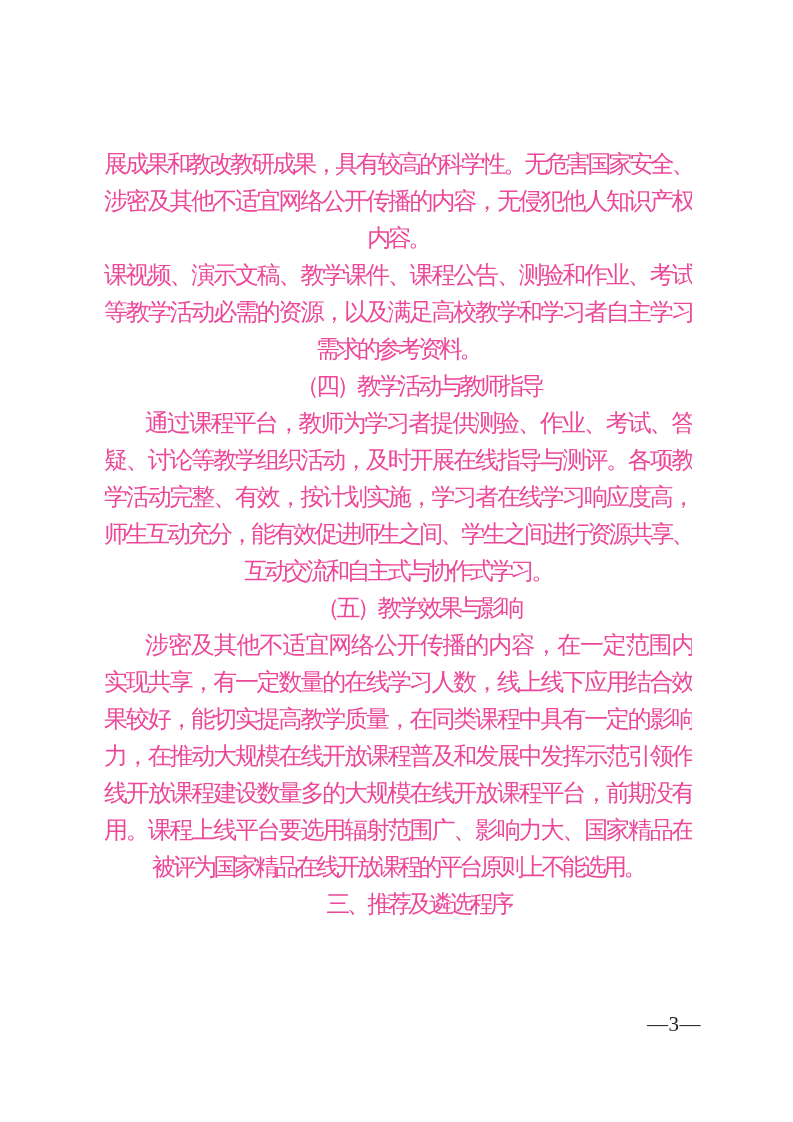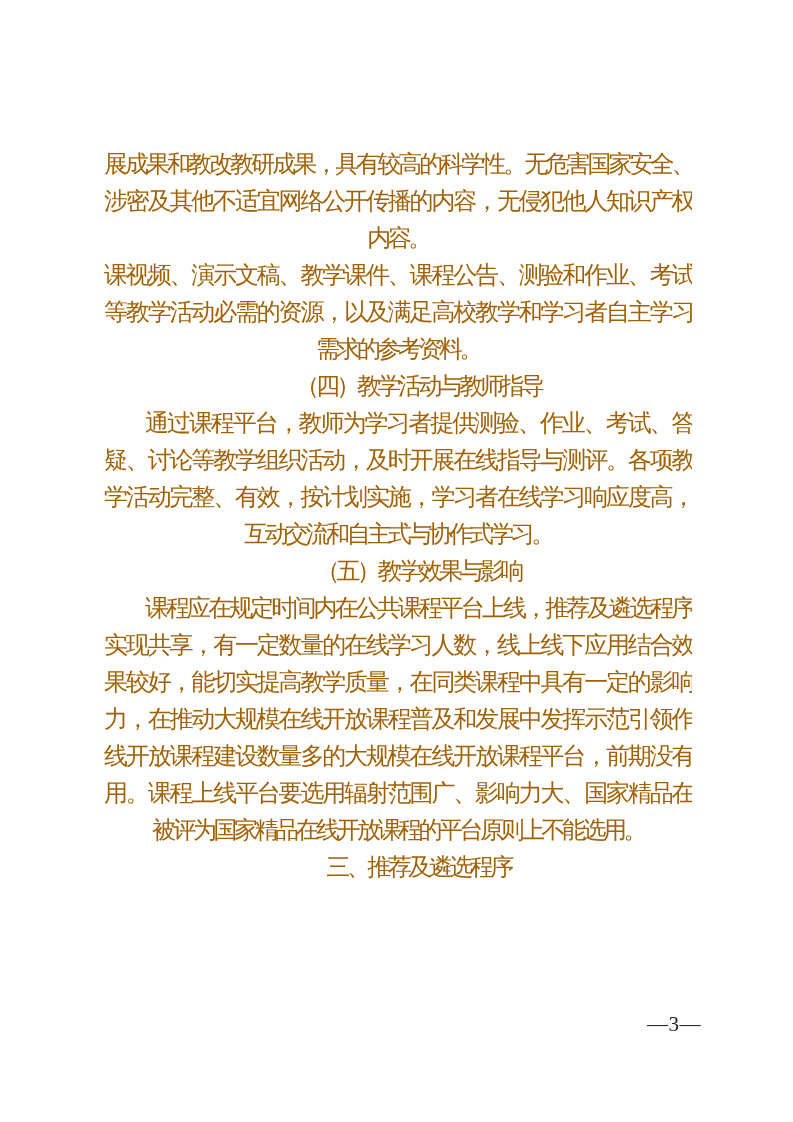--- a/index.html
+++ b/index.html
@@ -13,21 +13,21 @@
     width: 793px;
     height: 1122px;
     background: #ffffff;
     overflow: hidden;
   }
   .content {
     position: absolute;
     left: 104px;
     top: 146px;
     width: 588px;
-    color: #a16207;
+    color: #ec4899;
     font-size: 24px;
     line-height: 37px;
     letter-spacing: -3.5px;
   }
   .para { margin: 0; }
   .line {
     text-align: center;
     white-space: normal;
     overflow: hidden;
   }
@@ -62,27 +62,28 @@
         <div class="line full">等教学活动必需的资源，以及满足高校教学和学习者自主学习</div>
         <div class="line">需求的参考资料。</div>
       </div>
       <div class="para heading indent">
         <div class="line first">（四）教学活动与教师指导</div>
       </div>
       <div class="para body indent">
         <div class="line first full">通过课程平台，教师为学习者提供测验、作业、考试、答</div>
         <div class="line full">疑、讨论等教学组织活动，及时开展在线指导与测评。各项教</div>
         <div class="line full">学活动完整、有效，按计划实施，学习者在线学习响应度高，</div>
+        <div class="line full">师生互动充分，能有效促进师生之间、学生之间进行资源共享、</div>
         <div class="line">互动交流和自主式与协作式学习。</div>
       </div>
       <div class="para heading indent">
         <div class="line first">（五）教学效果与影响</div>
       </div>
       <div class="para body indent">
-        <div class="line first full">课程应在规定时间内在公共课程平台上线，推荐及遴选程序</div>
+        <div class="line first full">涉密及其他不适宜网络公开传播的内容，在一定范围内</div>
         <div class="line full">实现共享，有一定数量的在线学习人数，线上线下应用结合效</div>
         <div class="line full">果较好，能切实提高教学质量，在同类课程中具有一定的影响</div>
         <div class="line full">力，在推动大规模在线开放课程普及和发展中发挥示范引领作</div>
         <div class="line full">线开放课程建设数量多的大规模在线开放课程平台，前期没有</div>
         <div class="line full">用。课程上线平台要选用辐射范围广、影响力大、国家精品在</div>
         <div class="line">被评为国家精品在线开放课程的平台原则上不能选用。</div>
       </div>
       <div class="para heading indent">
         <div class="line first">三、推荐及遴选程序</div>
       </div>

